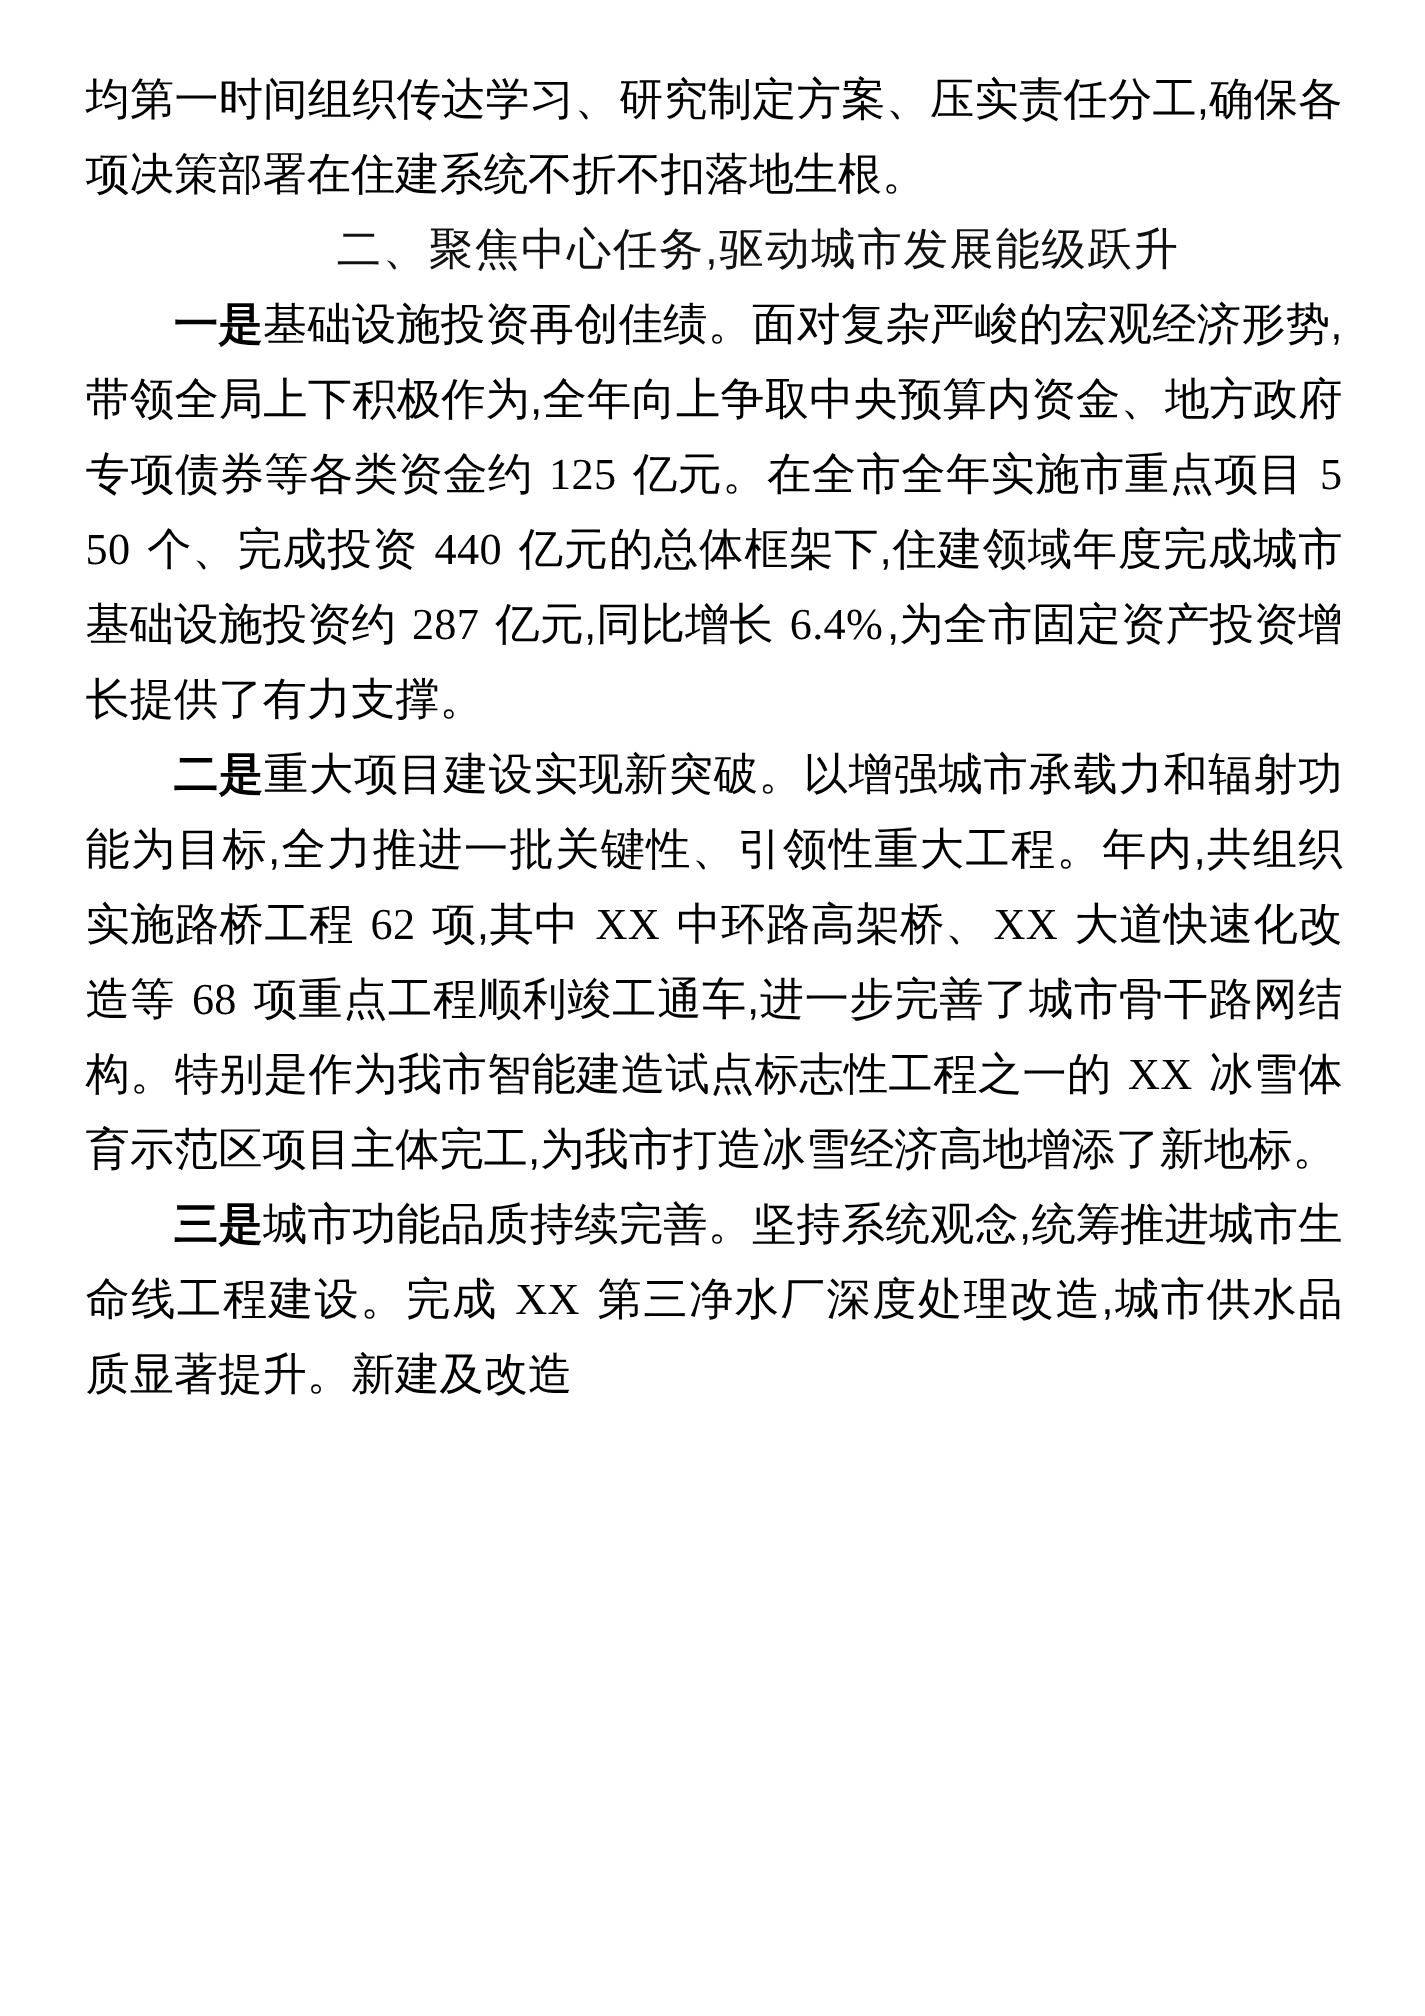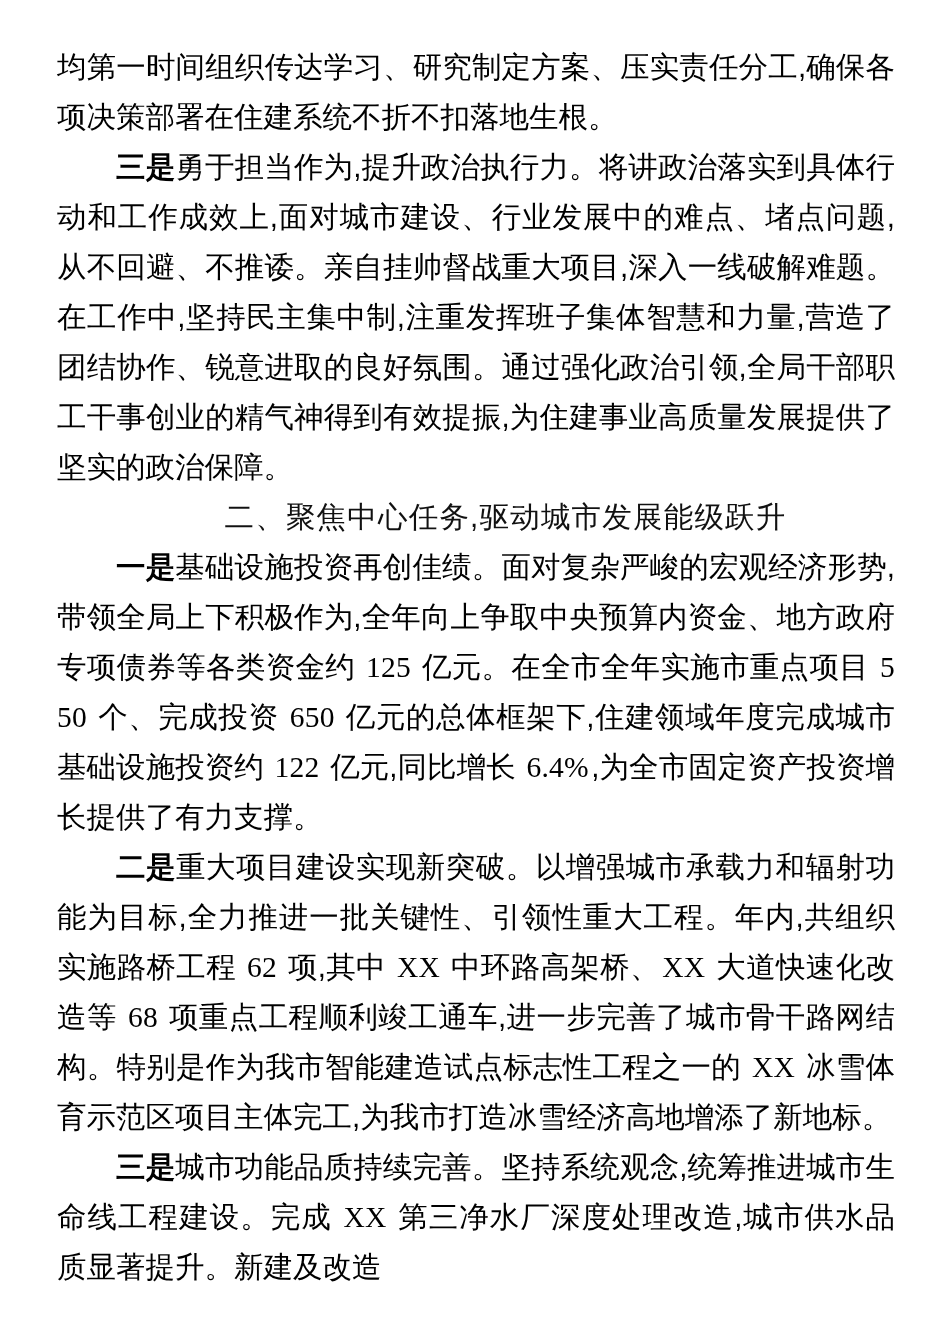--- a/index.html
+++ b/index.html
@@ -76,19 +76,18 @@
     padding: 0 2.5px;
     letter-spacing: 0.2px;
   }
 </style>
 </head>
 <body>
 
 <div id="page" style="background: rgb(255, 255, 255);">
   <div id="doc-body" style="color: rgb(0, 0, 0);">
       <div class="para noindent"><span>均第一时间组织传达学习、研究制定方案、压实责任分工,确保各项决策部署在住建系统不折不扣落地生根。</span></div>
-      <div class="para indent"><span class="lead">三是</span><span>勇于担当作为,提升政治执行力。将讲政治落实到具体行动和工作成效上,面对城市建设、行业发展中的难点、堵点问题,从不回避、不推诿。亲自挂帅督战重大项目,深入一线破解难题。在工作中,坚持民主集中制,注重发挥班子集体智慧和力量,营造了团结协作、锐意进取的良好氛围。通过强化政治引领,全局干部职工干事创业的精气神得到有效提振,为住建事业高质量发展提供了坚实的政治保障。</span></div>
       <div class="heading">二、聚焦中心任务,驱动城市发展能级跃升</div>
-      <div class="para indent"><span class="lead">一是</span><span>基础设施投资再创佳绩。面对复杂严峻的宏观经济形势,带领全局上下积极作为,全年向上争取中央预算内资金、地方政府专项债券等各类资金约 <span class="num">125</span> 亿元。在全市全年实施市重点项目 <span class="num">550</span> 个、完成投资 <span class="num">650</span> 亿元的总体框架下,住建领域年度完成城市基础设施投资约 <span class="num">122</span> 亿元,同比增长 <span class="num">6.4%</span>,为全市固定资产投资增长提供了有力支撑。</span></div>
+      <div class="para indent"><span class="lead">一是</span><span>基础设施投资再创佳绩。面对复杂严峻的宏观经济形势,带领全局上下积极作为,全年向上争取中央预算内资金、地方政府专项债券等各类资金约 <span class="num">125</span> 亿元。在全市全年实施市重点项目 <span class="num">550</span> 个、完成投资 <span class="num">440</span> 亿元的总体框架下,住建领域年度完成城市基础设施投资约 <span class="num">287</span> 亿元,同比增长 <span class="num">6.4%</span>,为全市固定资产投资增长提供了有力支撑。</span></div>
       <div class="para indent"><span class="lead">二是</span><span>重大项目建设实现新突破。以增强城市承载力和辐射功能为目标,全力推进一批关键性、引领性重大工程。年内,共组织实施路桥工程 <span class="num">62</span> 项,其中 <span class="num">XX</span> 中环路高架桥、<span class="num">XX</span> 大道快速化改造等 <span class="num">68</span> 项重点工程顺利竣工通车,进一步完善了城市骨干路网结构。特别是作为我市智能建造试点标志性工程之一的 <span class="num">XX</span> 冰雪体育示范区项目主体完工,为我市打造冰雪经济高地增添了新地标。</span></div>
       <div class="para indent"><span class="lead">三是</span><span>城市功能品质持续完善。坚持系统观念,统筹推进城市生命线工程建设。完成 <span class="num">XX</span> 第三净水厂深度处理改造,城市供水品质显著提升。新建及改造</span></div>
     </div>
 </div>
 
 </body></html>

